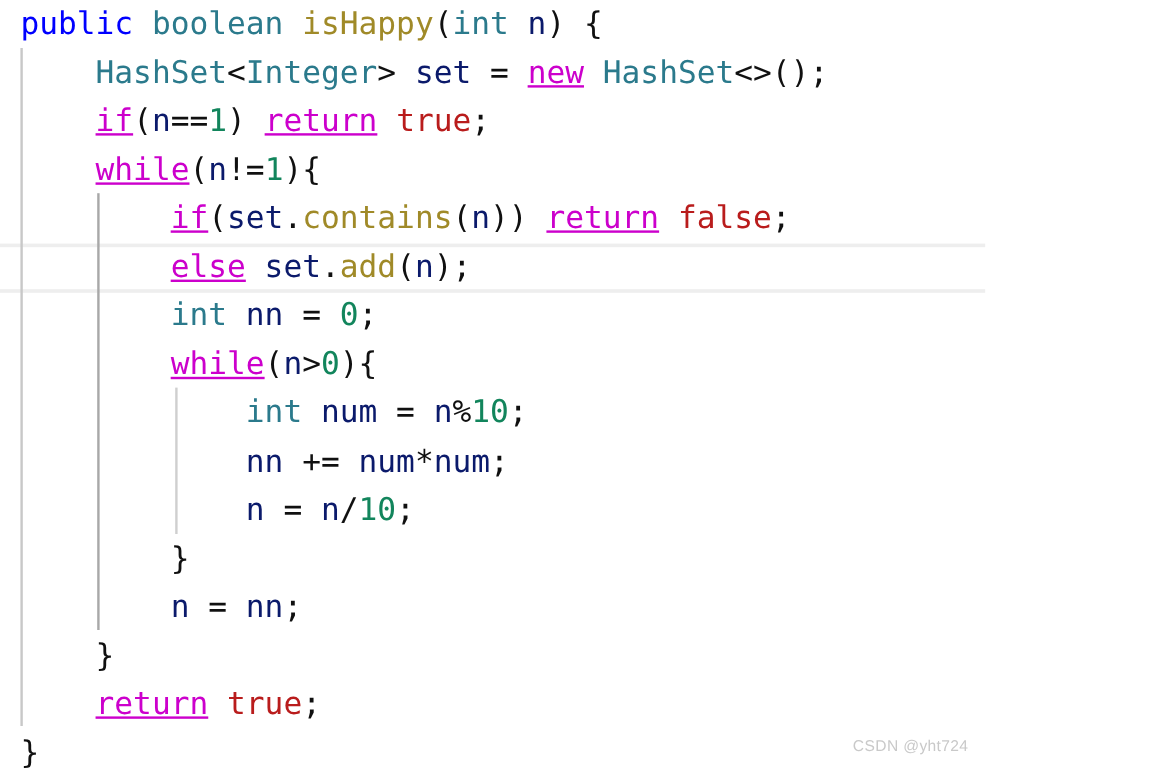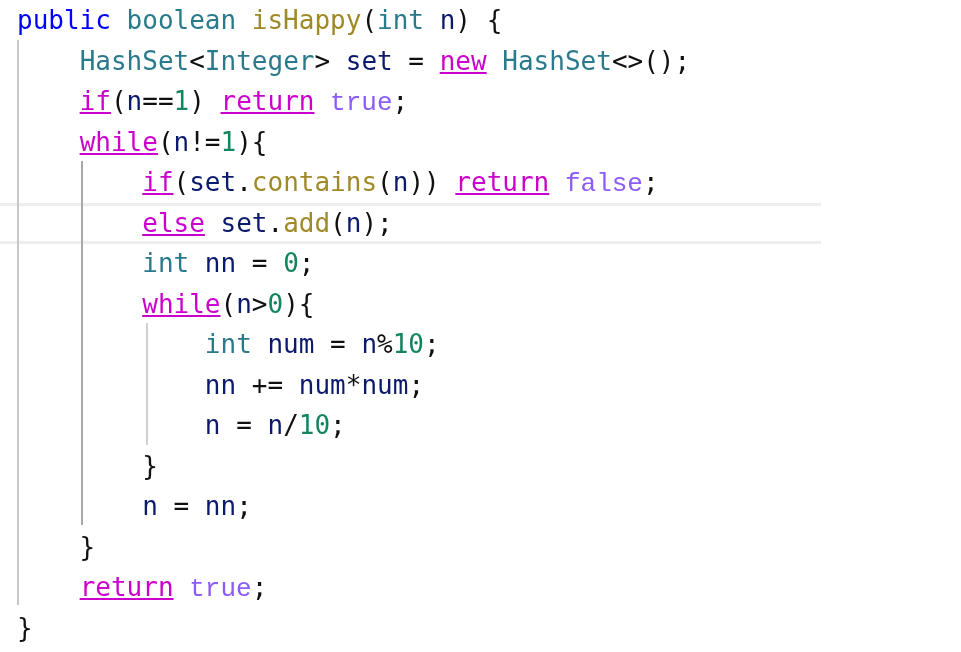--- a/index.html
+++ b/index.html
@@ -53,21 +53,21 @@
   }
   .code .ln {
     display: block;
     height: 40.5px;
     padding-left: 17px;
     white-space: pre;
   }
   
   .t-kw      { color: #cc00cc; text-decoration: underline; }  
   .t-mod     { color: #0000ff; }  
-  .t-bool    { color: #8b5cf6; font-family: Liberation Mono, monospace; }  
+  .t-bool    { color: #b91c1c; }  
   .t-type    { color: #2b7a8c; }  
   .t-method  { color: #a08a28; }  
   .t-var     { color: #0b1a6b; }  
   .t-num     { color: #12855c; }  
   .t-punc    { color: #101010; }  
 
   
   .watermark {
     position: absolute;
     right: 14px;
@@ -88,14 +88,15 @@
   <div class="line-highlight" id="current-line-band" style="top: 203px; height: 41px;"></div>
 
   <div id="indent-guides">
       <div class="indent-guide g1" style="left: 17px; top: 40px; height: 565px;"></div>
       <div class="indent-guide g2" style="left: 81px; top: 161px; height: 364px;"></div>
       <div class="indent-guide g3" style="left: 146px; top: 323px; height: 122px;"></div>
     </div>
 
   <pre class="code" id="code-block"><span class="ln"><span class="t-mod">public</span><span class="t-punc"> </span><span class="t-type">boolean</span><span class="t-punc"> </span><span class="t-method">isHappy</span><span class="t-punc">(</span><span class="t-type">int</span><span class="t-punc"> </span><span class="t-var">n</span><span class="t-punc">) {</span></span><span class="ln"><span class="t-punc">    </span><span class="t-type">HashSet</span><span class="t-punc">&lt;</span><span class="t-type">Integer</span><span class="t-punc">&gt;</span><span class="t-punc"> </span><span class="t-var">set</span><span class="t-punc"> = </span><span class="t-kw">new</span><span class="t-punc"> </span><span class="t-type">HashSet</span><span class="t-punc">&lt;&gt;();</span></span><span class="ln"><span class="t-punc">    </span><span class="t-kw">if</span><span class="t-punc">(</span><span class="t-var">n</span><span class="t-punc">==</span><span class="t-num">1</span><span class="t-punc">) </span><span class="t-kw">return</span><span class="t-punc"> </span><span class="t-bool">true</span><span class="t-punc">;</span></span><span class="ln"><span class="t-punc">    </span><span class="t-kw">while</span><span class="t-punc">(</span><span class="t-var">n</span><span class="t-punc">!=</span><span class="t-num">1</span><span class="t-punc">){</span></span><span class="ln"><span class="t-punc">        </span><span class="t-kw">if</span><span class="t-punc">(</span><span class="t-var">set</span><span class="t-punc">.</span><span class="t-method">contains</span><span class="t-punc">(</span><span class="t-var">n</span><span class="t-punc">)) </span><span class="t-kw">return</span><span class="t-punc"> </span><span class="t-bool">false</span><span class="t-punc">;</span></span><span class="ln"><span class="t-punc">        </span><span class="t-kw">else</span><span class="t-punc"> </span><span class="t-var">set</span><span class="t-punc">.</span><span class="t-method">add</span><span class="t-punc">(</span><span class="t-var">n</span><span class="t-punc">);</span></span><span class="ln"><span class="t-punc">        </span><span class="t-type">int</span><span class="t-punc"> </span><span class="t-var">nn</span><span class="t-punc"> = </span><span class="t-num">0</span><span class="t-punc">;</span></span><span class="ln"><span class="t-punc">        </span><span class="t-kw">while</span><span class="t-punc">(</span><span class="t-var">n</span><span class="t-punc">&gt;</span><span class="t-num">0</span><span class="t-punc">){</span></span><span class="ln"><span class="t-punc">            </span><span class="t-type">int</span><span class="t-punc"> </span><span class="t-var">num</span><span class="t-punc"> = </span><span class="t-var">n</span><span class="t-punc">%</span><span class="t-num">10</span><span class="t-punc">;</span></span><span class="ln"><span class="t-punc">            </span><span class="t-var">nn</span><span class="t-punc"> += </span><span class="t-var">num</span><span class="t-punc">*</span><span class="t-var">num</span><span class="t-punc">;</span></span><span class="ln"><span class="t-punc">            </span><span class="t-var">n</span><span class="t-punc"> = </span><span class="t-var">n</span><span class="t-punc">/</span><span class="t-num">10</span><span class="t-punc">;</span></span><span class="ln"><span class="t-punc">        }</span></span><span class="ln"><span class="t-punc">        </span><span class="t-var">n</span><span class="t-punc"> = </span><span class="t-var">nn</span><span class="t-punc">;</span></span><span class="ln"><span class="t-punc">    }</span></span><span class="ln"><span class="t-punc">    </span><span class="t-kw">return</span><span class="t-punc"> </span><span class="t-bool">true</span><span class="t-punc">;</span></span><span class="ln"><span class="t-punc">}</span></span></pre>
 
+  <div class="watermark">CSDN @yht724</div>
 
 </div>
 
 </body></html>

